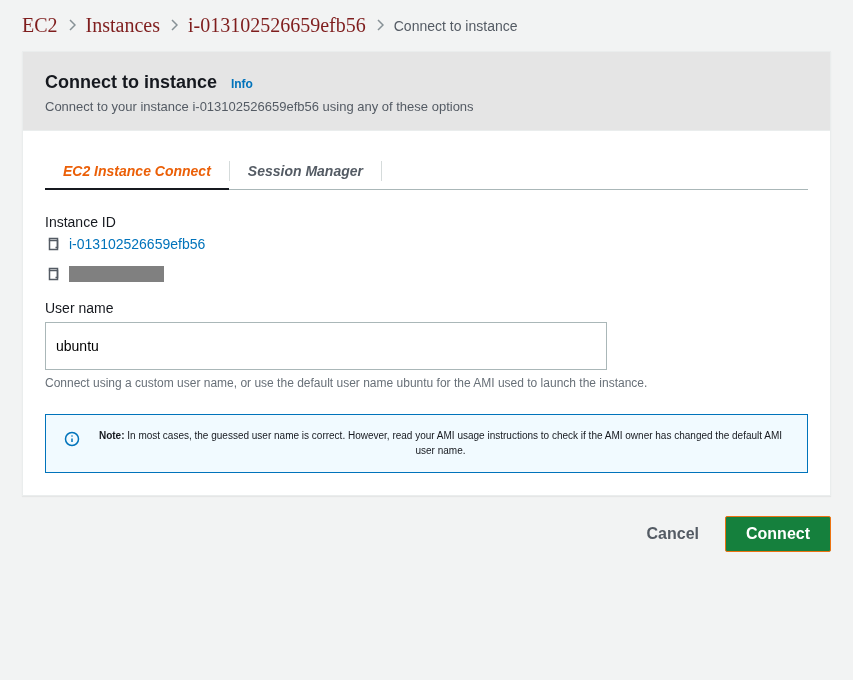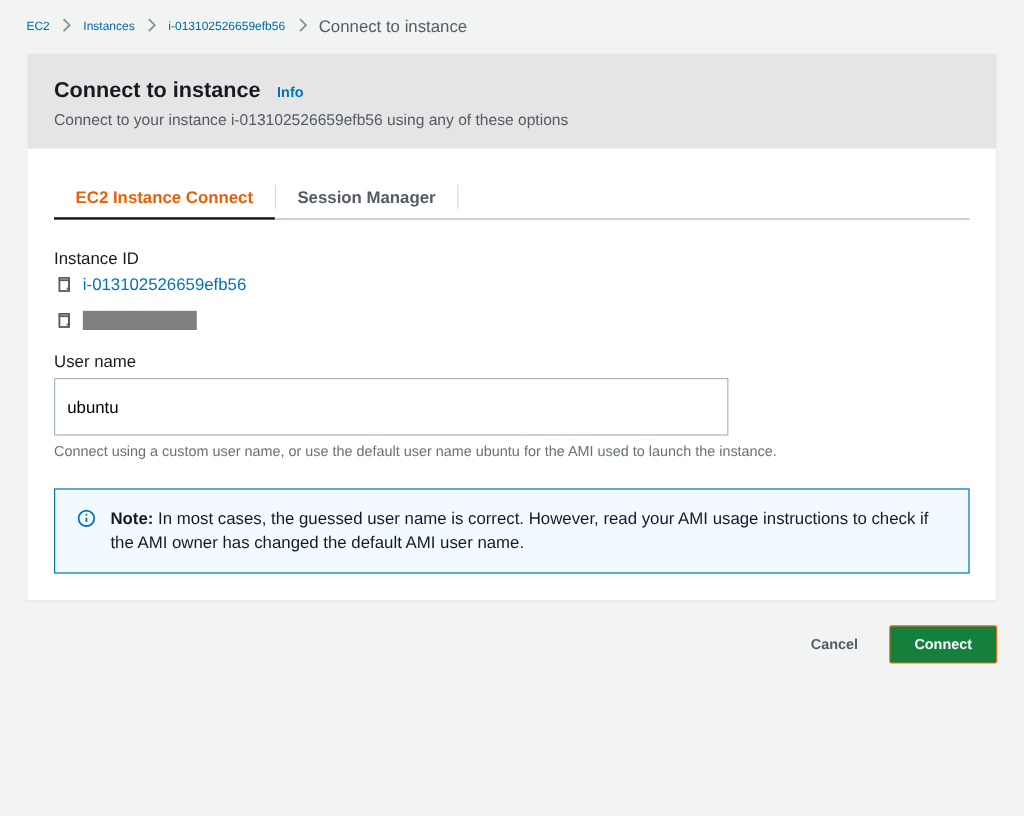--- a/index.html
+++ b/index.html
@@ -11,24 +11,25 @@
       width: 853px;
       height: 680px;
     }
     .breadcrumb {
       padding: 14px 22px;
       display: flex;
       align-items: center;
       gap: 10px;
     }
     .breadcrumb a {
-      color: #0369a1;
+      color: #7f1d1d;
       text-decoration: none;
-      font-size: 10px;
-      cursor: pointer;
+      font-size: 20px;
+      cursor: pointer;
+      font-family: Liberation Serif, serif;
     }
     .breadcrumb .sep {
       color: #879196;
     }
     .breadcrumb .current {
       color: #545b64;
     }
     .card {
       margin: 0 22px 0 22px;
       background: #fff;
@@ -64,20 +65,21 @@
       display: flex;
       border-bottom: 1px solid #aab7b8;
     }
     .tab {
       padding: 10px 18px;
       font-size: 14px;
       font-weight: 700;
       color: #545b64;
       cursor: pointer;
       position: relative;
+      font-style: italic;
     }
     .tab.active {
       color: #eb5f07;
     }
     .tab.active::after {
       content: "";
       position: absolute;
       left: 0; right: 0; bottom: -1px;
       height: 2px;
       background: #16191f;
@@ -136,33 +138,34 @@
       gap: 12px;
     }
     .note-icon {
       width: 16px; height: 16px;
       flex-shrink: 0;
       color: #0073bb;
       margin-top: 2px;
     }
     .note-text {
       color: #16191f;
-      font-size: 14px;
+      font-size: 10px;
       line-height: 1.45;
+      text-align: center;
     }
     .note-text b { font-weight: 700; }
     .footer-actions {
       display: flex;
       justify-content: flex-end;
       gap: 16px;
       padding: 20px 22px 0 22px;
       align-items: center;
     }
     .btn {
-      font-size: 12px;
+      font-size: 16px;
       font-weight: 700;
       padding: 8px 20px;
       border-radius: 2px;
       cursor: pointer;
       border: none;
       font-family: inherit;
     }
     .btn-link {
       background: transparent;
       color: #545b64;

